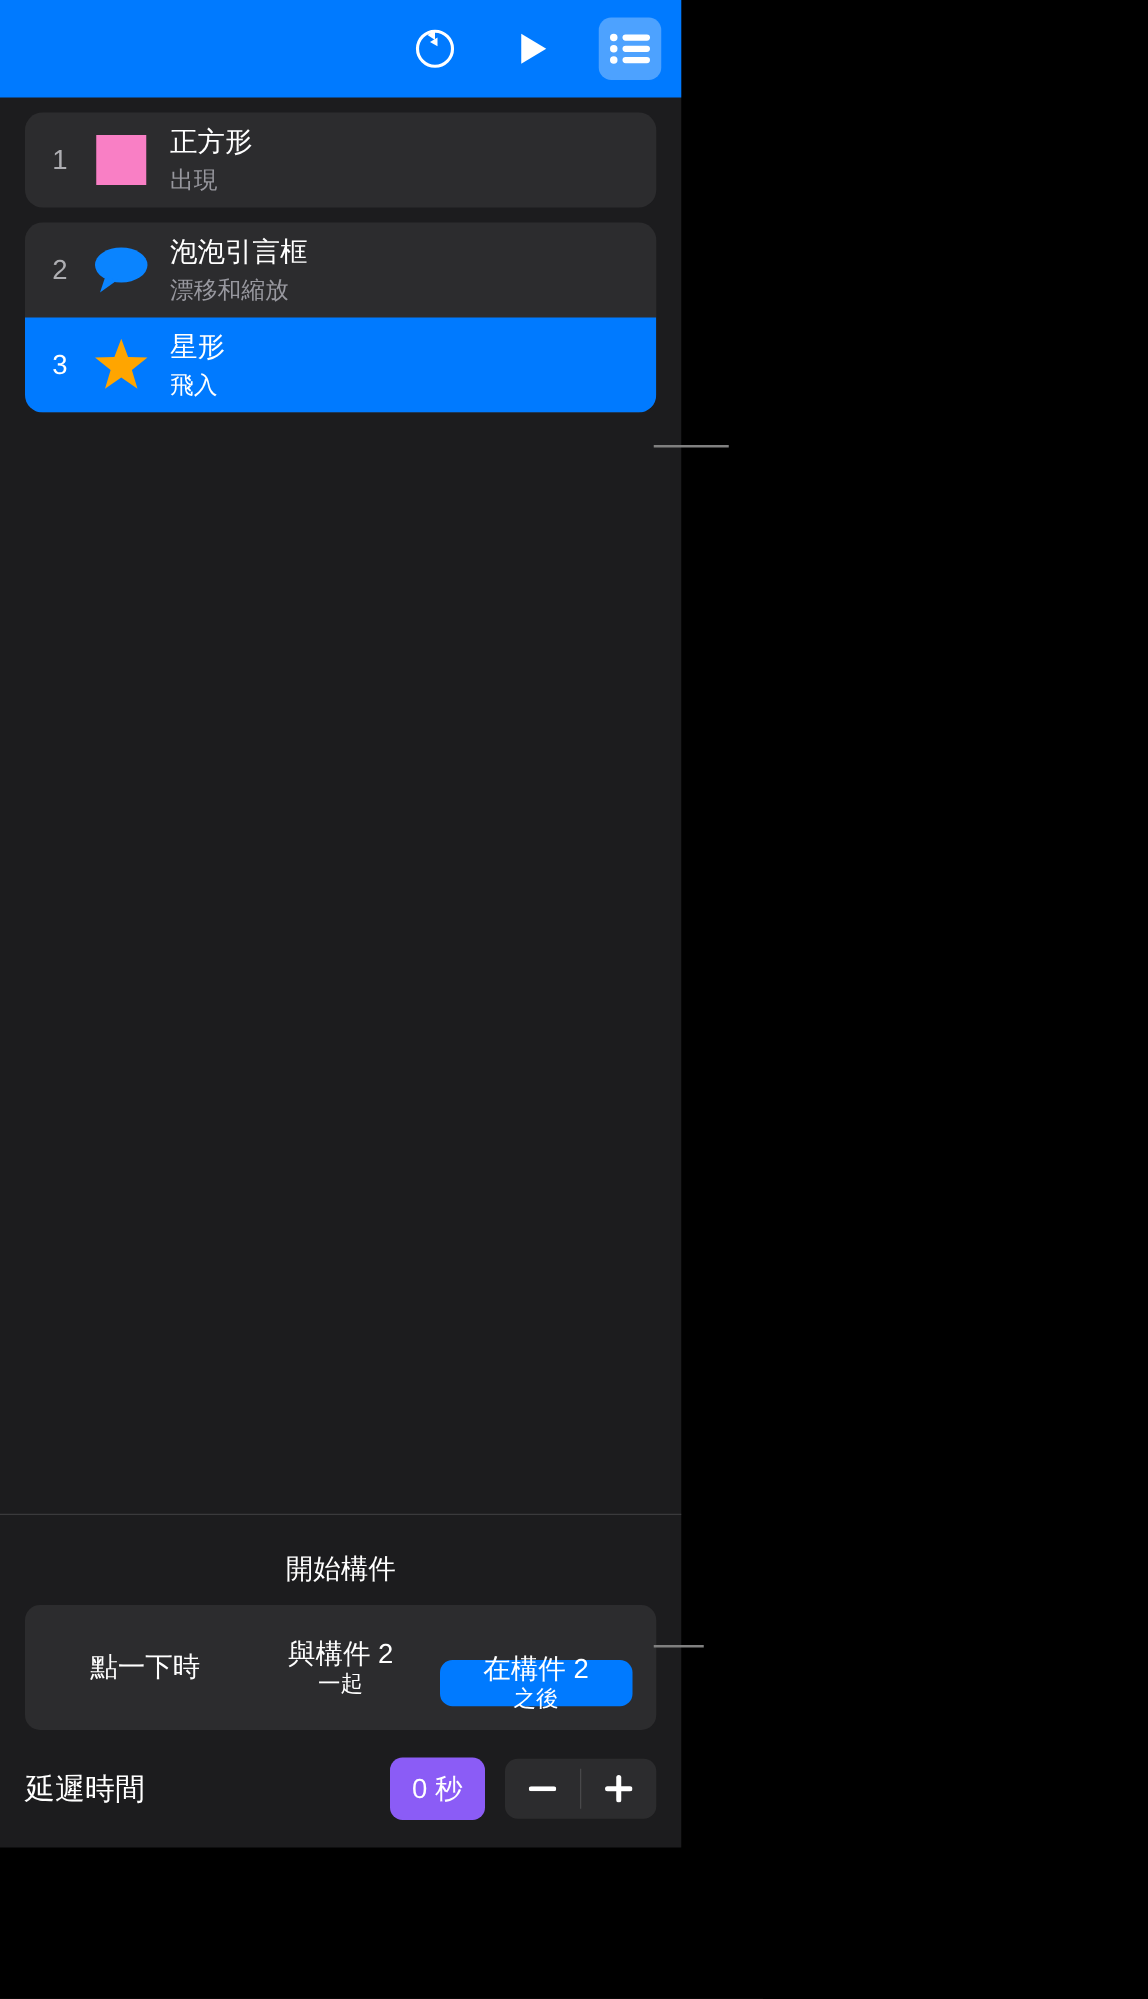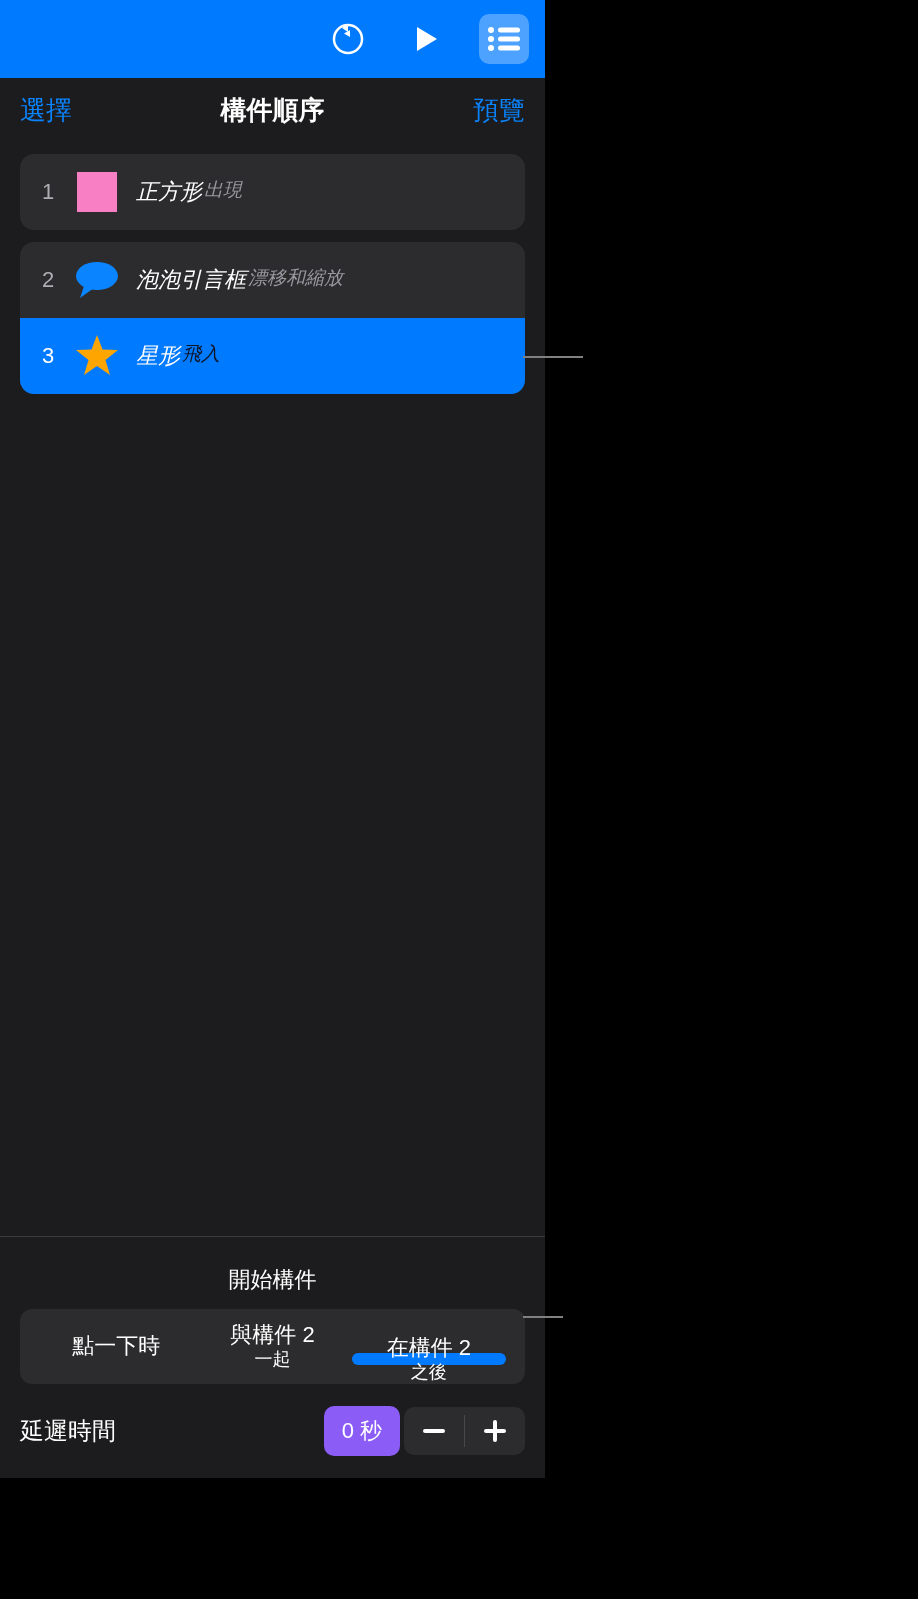--- a/index.html
+++ b/index.html
@@ -104,53 +104,52 @@
     .build-icon {
       width: 46px;
       height: 46px;
       display: flex;
       align-items: center;
       justify-content: center;
       flex-shrink: 0;
     }
     .build-text {
       display: flex;
-      flex-direction: row;
+      flex-direction: column;
       gap: 2px;
-      font-style: italic;
     }
     .build-title {
       color: #fff;
       font-size: 22px;
       font-weight: 500;
     }
     .build-subtitle {
       color: #98989f;
       font-size: 19px;
     }
-    .build-item.selected .build-subtitle { color: #0f172a; }
+    .build-item.selected .build-subtitle { color: #ffffff; }
     .spacer { flex: 1; }
     .bottom-section {
       border-top: 1px solid #3a3a3c;
       padding: 18px 20px 22px 20px;
     }
     .start-label {
       color: #fff;
       font-size: 22px;
       text-align: center;
       margin-bottom: 14px;
       margin-top: 10px;
     }
     .segmented {
       display: flex;
       background: #2c2c2e;
       border-radius: 12px;
       padding: 19px;
       gap: 2px;
-      height: 75px;
+      height: 100px;
     }
     .seg-btn {
       flex: 1;
       display: flex;
       flex-direction: column;
       align-items: center;
       justify-content: center;
       border-radius: 10px;
       color: #fff;
       font-size: 22px;
@@ -161,21 +160,21 @@
       background: #007aff;
       margin-top: 25px;
     }
     .seg-sub {
       font-size: 18px;
     }
     .delay-row {
       display: flex;
       align-items: center;
       margin-top: 22px;
-      gap: 4px;
+      gap: 16px;
     }
     .delay-label {
       color: #fff;
       font-size: 24px;
       flex: 1;
     }
     .delay-value {
       background: #8b5cf6;
       border-radius: 10px;
       padding: 10px 18px;
@@ -235,25 +234,20 @@
         <circle cx="5" cy="6" r="3" fill="#fff"></circle>
         <rect x="12" y="3.5" width="22" height="5" rx="2.5" fill="#fff"></rect>
         <circle cx="5" cy="15" r="3" fill="#fff"></circle>
         <rect x="12" y="12.5" width="22" height="5" rx="2.5" fill="#fff"></rect>
         <circle cx="5" cy="24" r="3" fill="#fff"></circle>
         <rect x="12" y="21.5" width="22" height="5" rx="2.5" fill="#fff"></rect>
       </svg>
     </div>
   </div>
 
-  <div class="header">
-    <span class="header-left">選擇</span>
-    <span class="header-center">構件順序</span>
-    <span class="header-right">預覽</span>
-  </div>
 
   <div class="build-list">
     <div class="build-item">
       <span class="build-num">1</span>
       <span class="build-icon">
         <svg width="44" height="44" viewBox="0 0 44 44">
             <rect x="2" y="2" width="40" height="40" fill="#f97fc5"></rect>
           </svg>
       </span>
       <span class="build-text">

